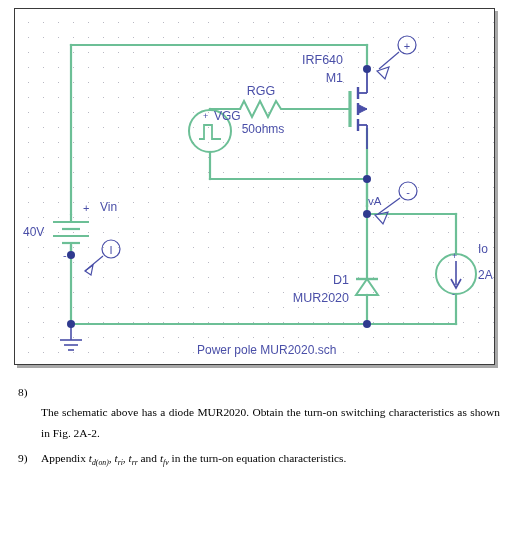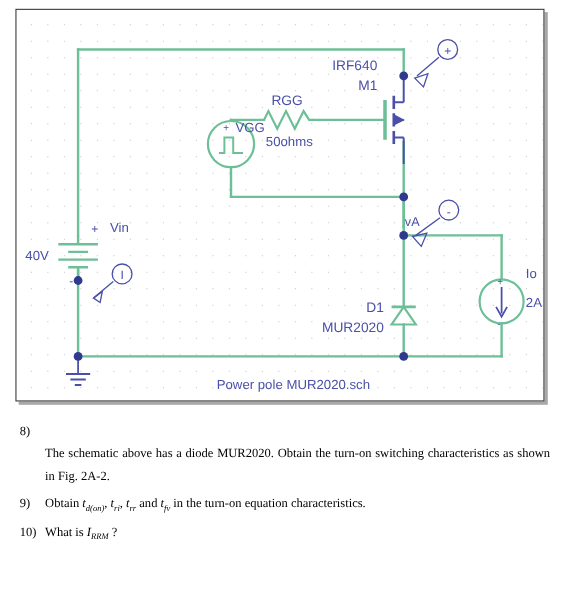--- a/index.html
+++ b/index.html
@@ -198,23 +198,19 @@
 
   <div class="qlist">
 
     <div class="qrow">
       <div class="qnum">8)</div>
       <div class="qtext justify">The schematic above has a diode MUR2020.  Obtain the turn-on switching characteristics as shown in Fig. 2A-2.</div>
     </div>
 
     <div class="qrow">
       <div class="qnum">9)</div>
-      <div class="qtext"><span>Obtain </span><span class="ital">t</span><sub>d(on)</sub><span>, </span><span class="ital">t</span><sub>ri</sub><span>, </span><span class="ital">t</span><sub>rr</sub><span class="nbsp"> and </span><span class="ital">t</span><sub>fv</sub><span> in the turn-on equation characteristics.</span></div>
+      <div class="qtext"><span>Appendix </span><span class="ital">t</span><sub>d(on)</sub><span>, </span><span class="ital">t</span><sub>ri</sub><span>, </span><span class="ital">t</span><sub>rr</sub><span class="nbsp"> and </span><span class="ital">t</span><sub>fv</sub><span> in the turn-on equation characteristics.</span></div>
     </div>
 
-    <div class="qrow">
-      <div class="qnum">10)</div>
-      <div class="qtext"><span>What is </span><span class="ital">I</span><sub>RRM</sub><span class="nbsp"> ?</span></div>
-    </div>
 
 
   </div>
 </div>
 
 </body></html>

